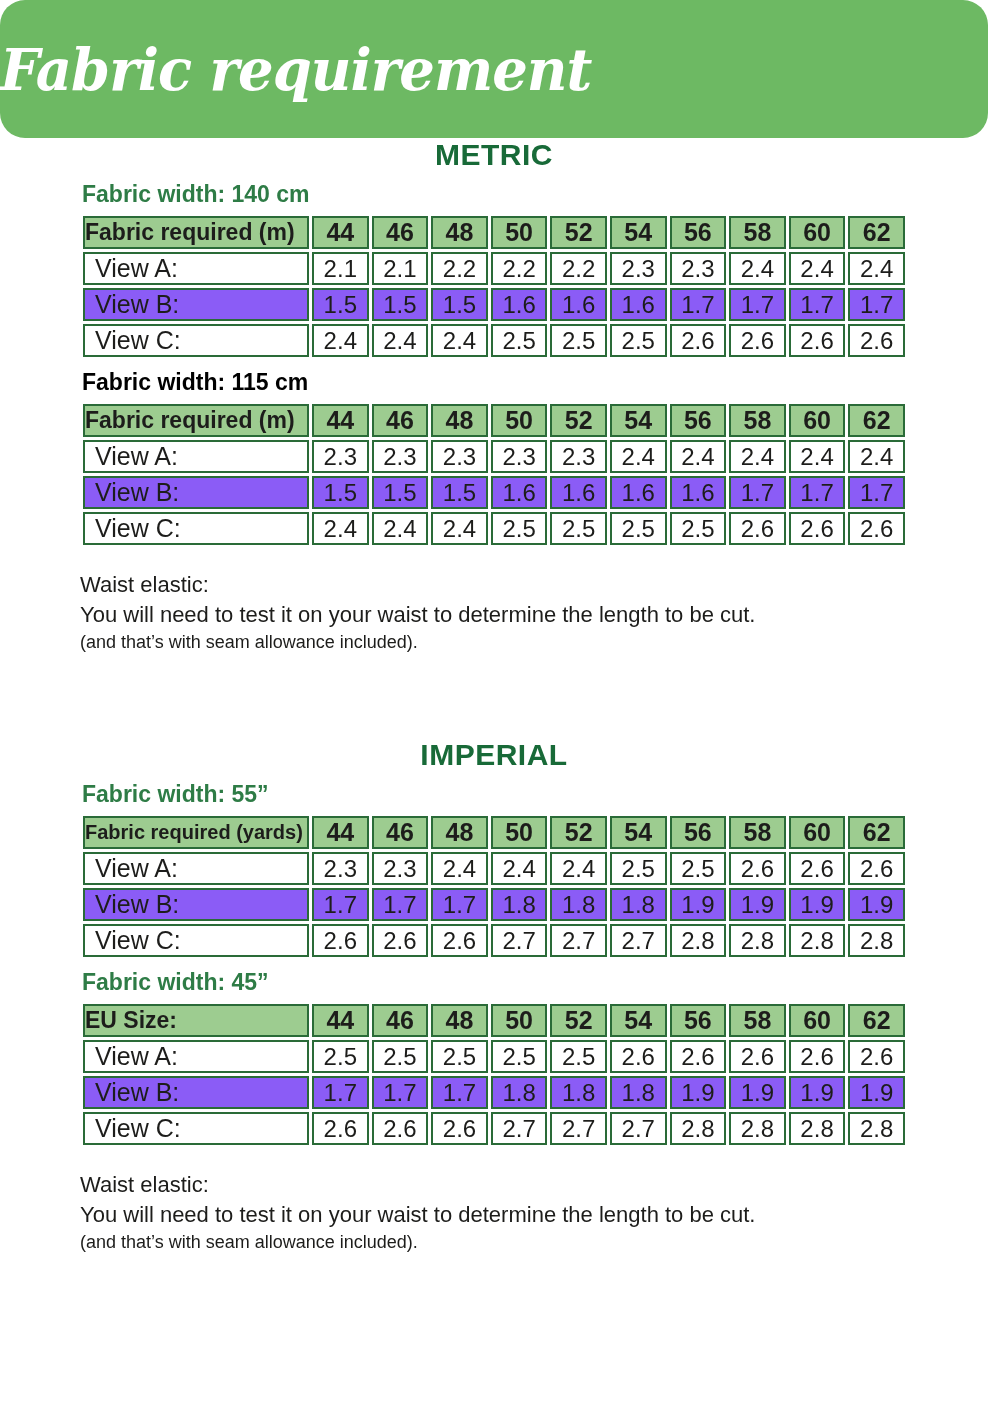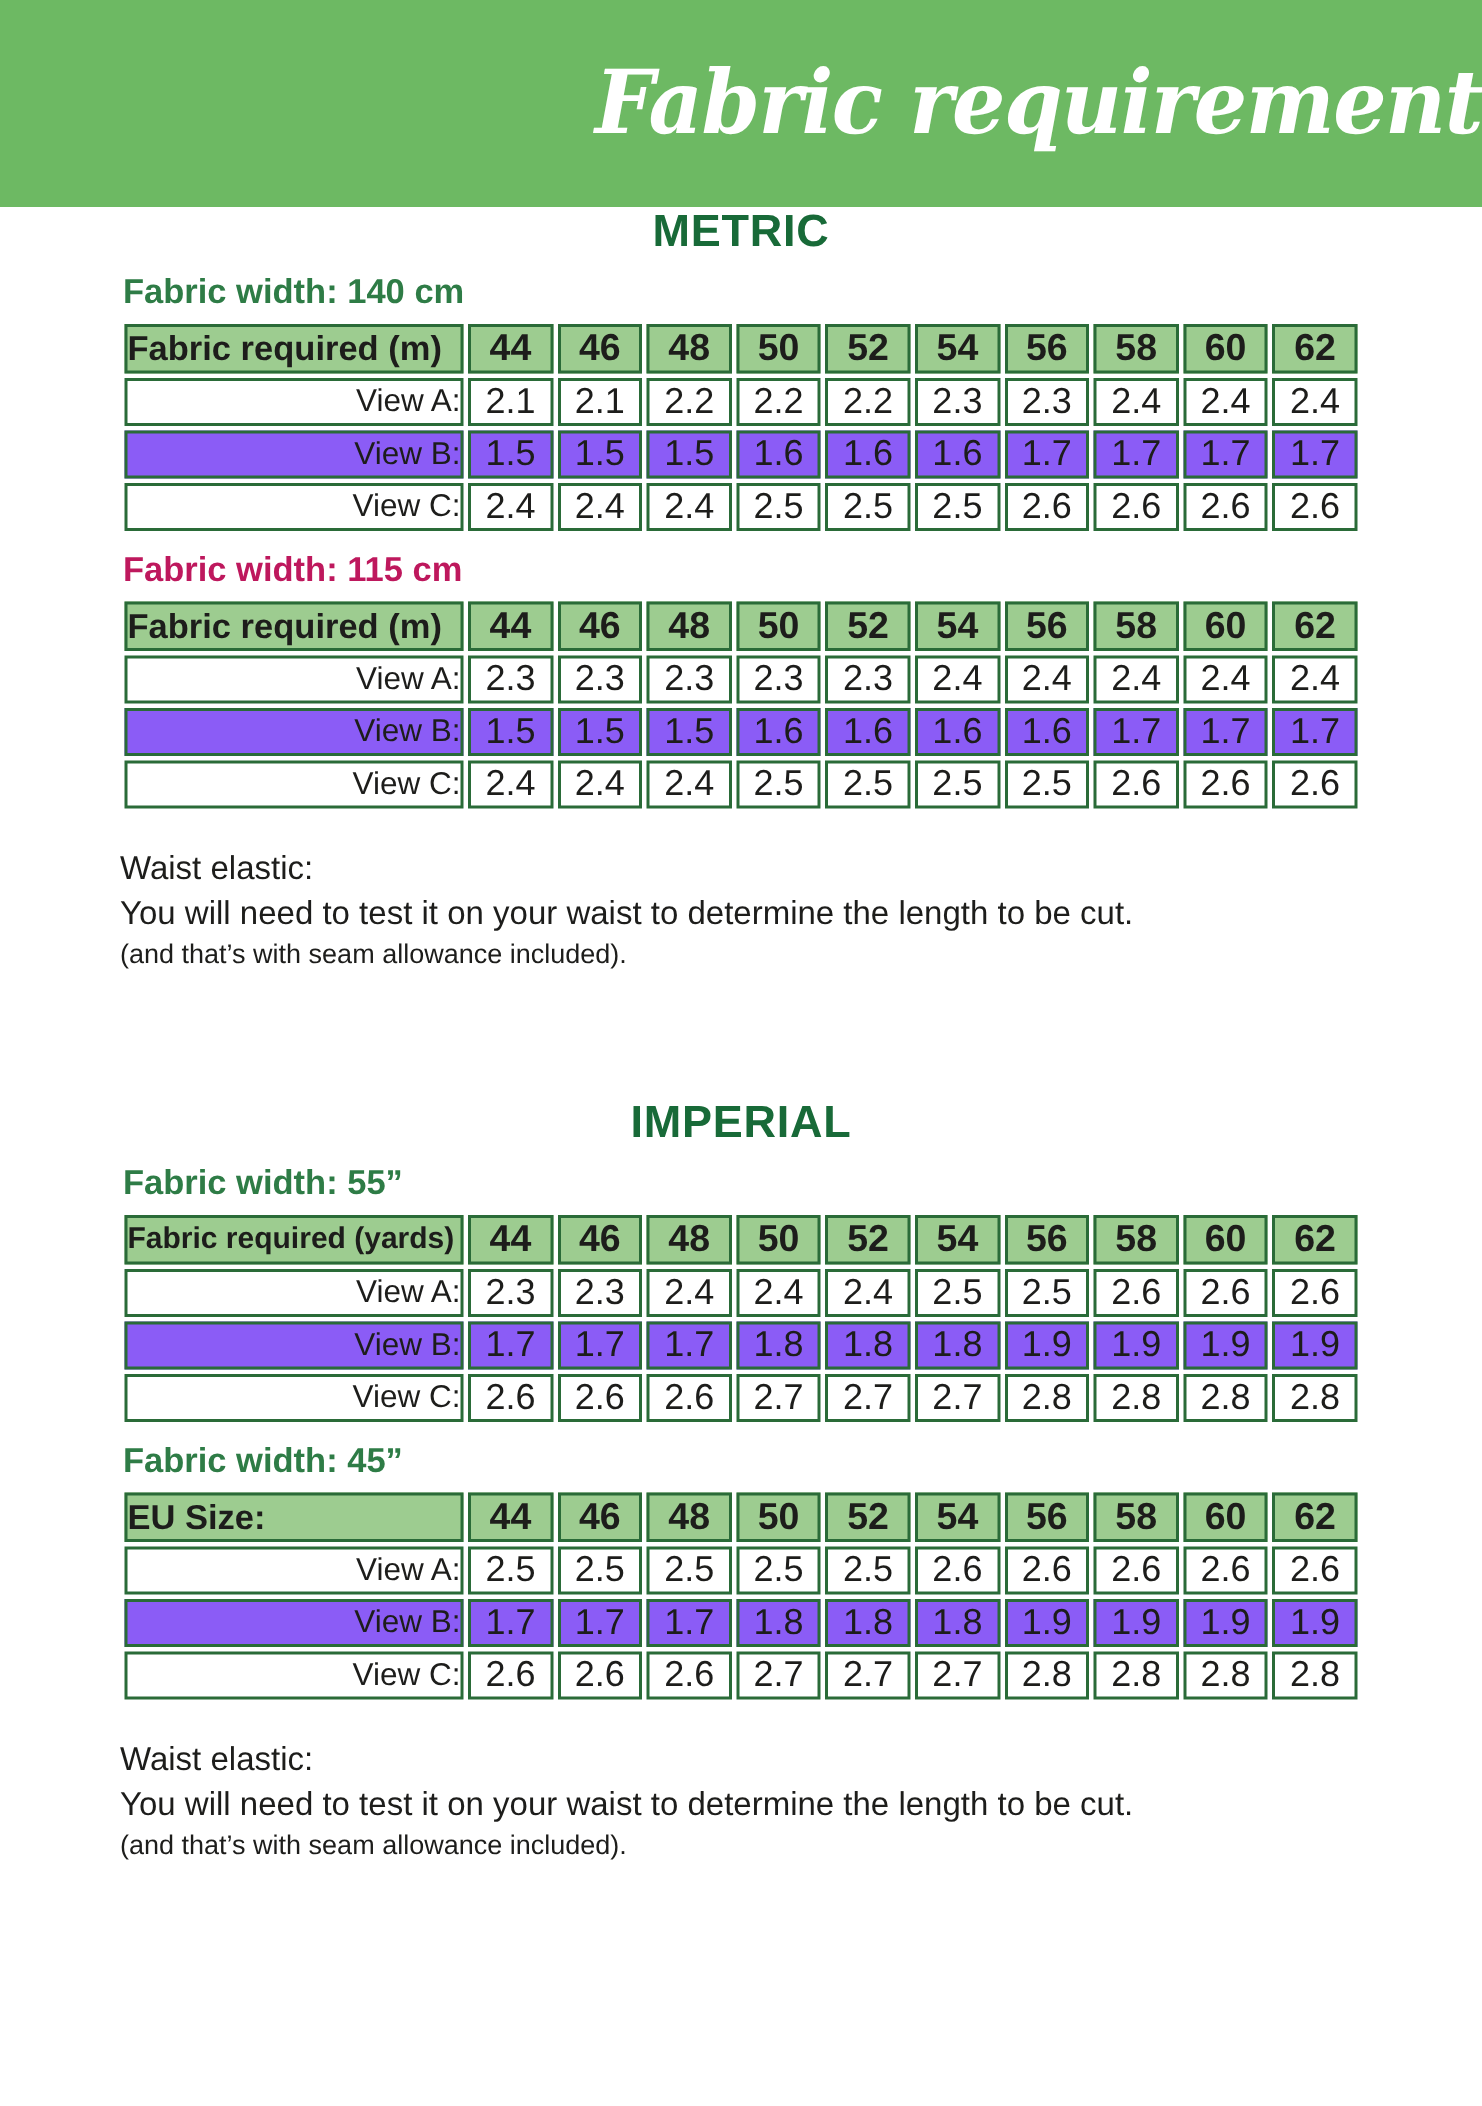--- a/index.html
+++ b/index.html
@@ -1,49 +1,49 @@
 <!DOCTYPE html>
 <html><head>
 <meta charset="utf-8">
 <style>
   * { margin:0; padding:0; box-sizing:border-box; }
   html,body { width:988px; height:1404px; background:#ffffff; overflow:hidden;
               font-family:"Liberation Sans", sans-serif; color:#1d1d1b; }
 
   .band { width:988px; height:138px; background:#6db963;
-          display:flex; align-items:center; justify-content:flex-end; }
+          display:flex; align-items:center; justify-content:flex-start;border-radius:25px; }
   .band .title { color:#ffffff; font-family:"DejaVu Serif", serif;
                  font-style:italic; font-weight:bold; font-size:56px;
                  letter-spacing:-1px; transform:scaleY(1.05); }
 
   .content { width:828px; margin-left:80px; }
 
   .section-heading { text-align:center; color:#186a38; font-size:30px;
                      font-weight:bold; letter-spacing:0.5px; }
   .metric-heading  { }
   .imperial-heading{ margin-top:84px; }
 
   .fw-label { font-size:23px; font-weight:bold; color:#2e7c46;
               margin:9px 0 5px 2px; }
-  .fw-label.black { color:#be185d; }
+  .fw-label.black { color:#000000; }
 
   table.fabric-table { width:100%; border-collapse:separate; border-spacing:3px;
                        table-layout:fixed; }
   table.fabric-table th, table.fabric-table td {
       border:2px solid #2a6b38; overflow:hidden; white-space:nowrap; }
   table.fabric-table col.label-col { width:226px; }
   table.fabric-table thead th { background:#9dcc90; height:32px;
       font-weight:bold; font-size:25px; text-align:center; }
   table.fabric-table thead th.label-col { text-align:left; padding-left:0;
       font-size:23px; }
   table.small-header-label thead th.label-col { font-size:20px; }
   table.fabric-table tbody td { background:#ffffff; height:30px;
       font-size:24px; font-weight:normal; text-align:center; }
-  table.fabric-table tbody td.row-label { text-align:right; padding-left:24px;
-      font-size:21px; }
+  table.fabric-table tbody td.row-label { text-align:left; padding-left:10px;
+      font-size:25px; }
   table.fabric-table tbody tr.shaded td { background:#8b5cf6; }
 
   .note { margin-top:22px; }
   .note .note-title { font-size:22px; line-height:30px; }
   .note .note-line  { font-size:22px; line-height:30px; }
   .note .note-small { font-size:18px; line-height:24px; }
 </style>
 </head>
 <body>
 

